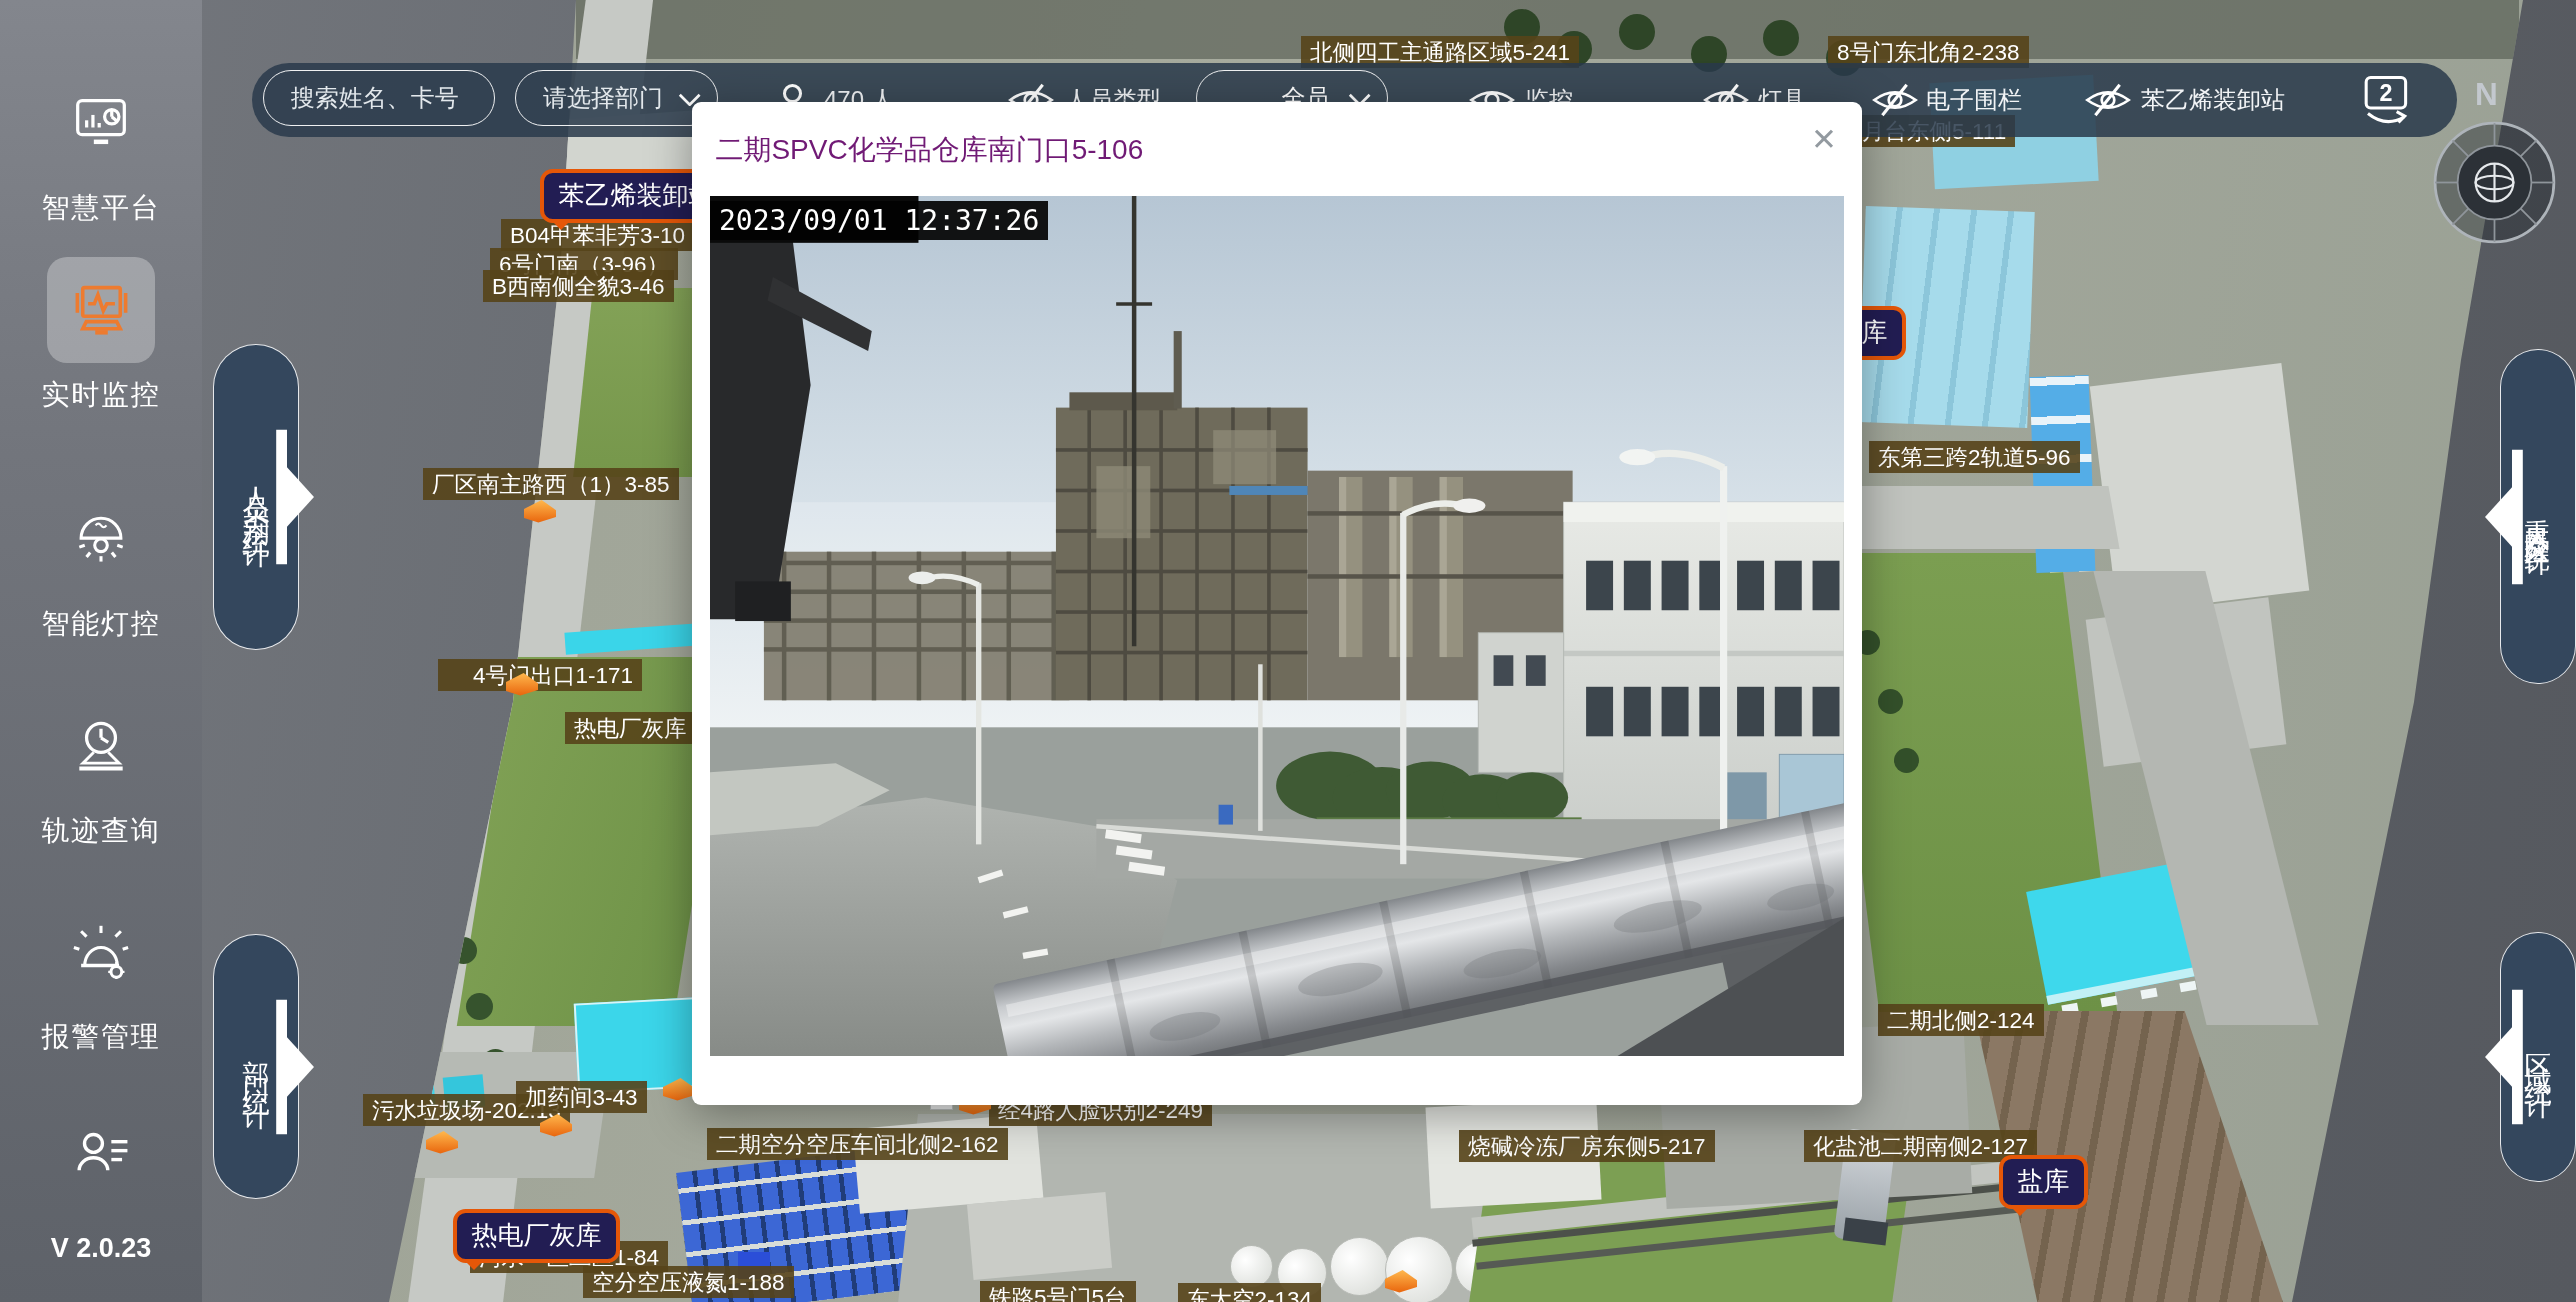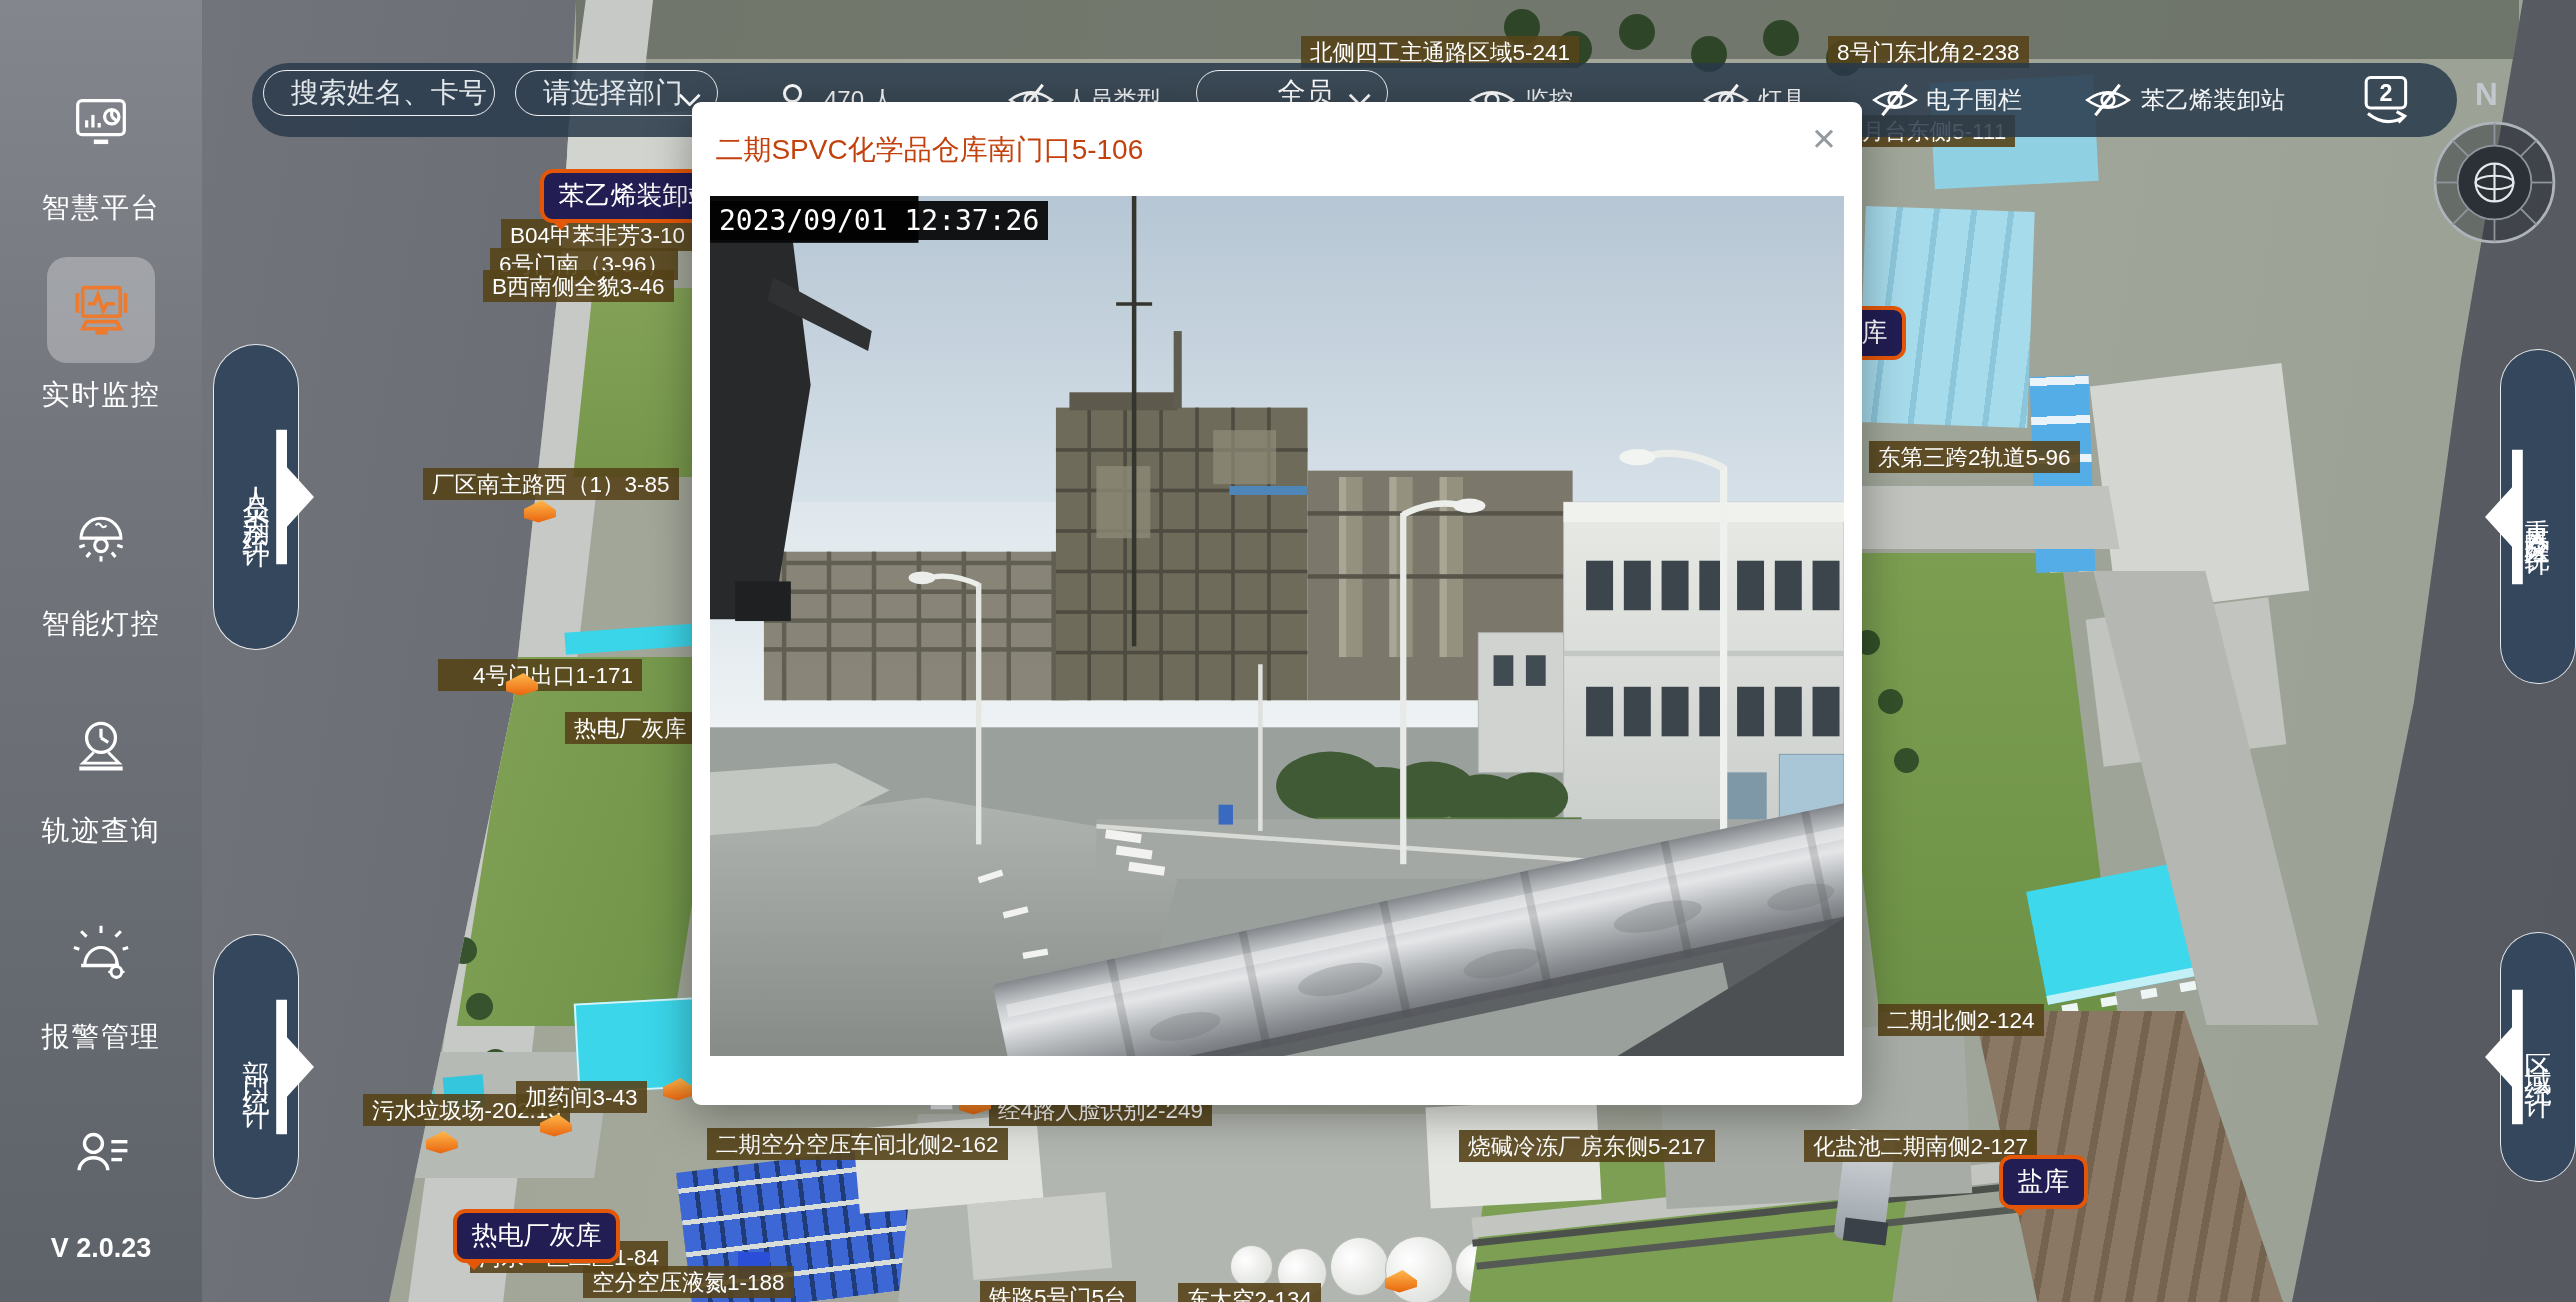--- a/index.html
+++ b/index.html
@@ -17,43 +17,43 @@
   .cam-label{position:absolute;background:rgba(86,68,26,0.9);color:#fff;font-size:22.5px;
              padding:2.7px 9px;white-space:nowrap;line-height:1.2;}
   .area-label{position:absolute;background:#221d53;border:4.5px solid #e55708;border-radius:12.6px;
               color:#fff;font-size:26px;padding:5.4px 14.4px;white-space:nowrap;}
   .area-label::after{content:"";position:absolute;left:7.2px;bottom:-21.6px;border:10px solid transparent;border-top-color:#e55708;}
   .map-cam{position:absolute;width:32px;height:22.5px;background:linear-gradient(180deg,#ffb84d,#e8640c);
            clip-path:polygon(0 40%,55% 0,100% 45%,100% 75%,45% 100%,0 80%);}
   
   #toolbar{position:absolute;left:252px;top:63px;width:2205px;height:74px;border-radius:37px;
            background:rgba(42,58,76,0.86);z-index:30;}
-  .tpill{position:absolute;top:7.2px;height:46px;border:1.8px solid rgba(255,255,255,.92);border-radius:30px;
-         display:flex;align-items:center;color:#fff;font-size:28px;background:transparent;}
+  .tpill{position:absolute;top:7.2px;height:56px;border:1.8px solid rgba(255,255,255,.92);border-radius:30px;
+         display:flex;align-items:center;color:#fff;font-size:24px;background:transparent;}
   #search-input{padding:0 0 0 27px;outline:none;}
   #search-input::placeholder{color:#e3e8ec;opacity:1;}
   .ticon{position:absolute;top:19px;}
   .tlabel{position:absolute;top:0;height:74px;display:flex;align-items:center;color:#f2f4f6;font-size:24px;white-space:nowrap;}
   
   #sidebar{position:absolute;left:0;top:0;width:202px;height:1302px;z-index:50;
            background:linear-gradient(180deg,#83868d 0%,#72757c 35%,#5e6269 100%);}
   .side-item{position:absolute;left:0;width:202px;text-align:center;color:#fff;}
   .side-item .tile{display:inline-flex;align-items:center;justify-content:center;width:108px;height:106px;border-radius:20px;}
   .side-item.active .tile{background:rgba(255,255,255,0.30);}
   .side-item .lbl{display:block;margin-top:12.6px;font-size:28px;letter-spacing:1.8px;}
   #version{position:absolute;left:0;bottom:38px;width:202px;text-align:center;color:#fff;font-size:27px;font-weight:bold;}
   
   .vtab{position:absolute;background:#34475d;border:1.8px solid rgba(255,255,255,.88);border-radius:45px;
         color:#fff;display:flex;align-items:center;justify-content:center;z-index:40;
         writing-mode:vertical-rl;text-orientation:upright;}
   .vtab .handle{position:absolute;top:50%;transform:translateY(-50%);}
   
   #modal{position:absolute;left:692px;top:102px;width:1170px;height:1003px;background:#fff;border-radius:9px;
          box-shadow:0 9px 45px rgba(0,0,0,.35);z-index:60;}
-  #modal-title{position:absolute;left:23.4px;top:29px;font-size:28px;color:#c2410c;}
+  #modal-title{position:absolute;left:23.4px;top:29px;font-size:28px;color:#701a75;}
   #modal-close{position:absolute;right:25px;top:21.6px;font-size:31px;color:#939aa0;cursor:pointer;line-height:1;}
   #photo{position:absolute;left:18px;top:94px;width:1134px;height:860px;overflow:hidden;background:#9aa09c;}
   #photo svg{position:absolute;inset:0;}
   #cam-ts{position:absolute;left:0px;top:5.4px;background:rgba(2,2,2,0.92);color:#fff;
           font-family:"DejaVu Sans Mono", monospace;font-size:28px;padding:2.7px 9px;}
   #cam-wm{position:absolute;right:10.8px;bottom:56px;color:#fff;font-size:30px;
           text-shadow:1.8px 1.8px 3.6px rgba(0,0,0,.65);font-family:"DejaVu Serif", serif;}
   
   #compass{position:absolute;left:2427px;top:115px;z-index:35;}
   #north-label{position:absolute;left:2475px;top:76px;color:#c3c8ce;font-size:31.5px;font-weight:bold;z-index:35;}

